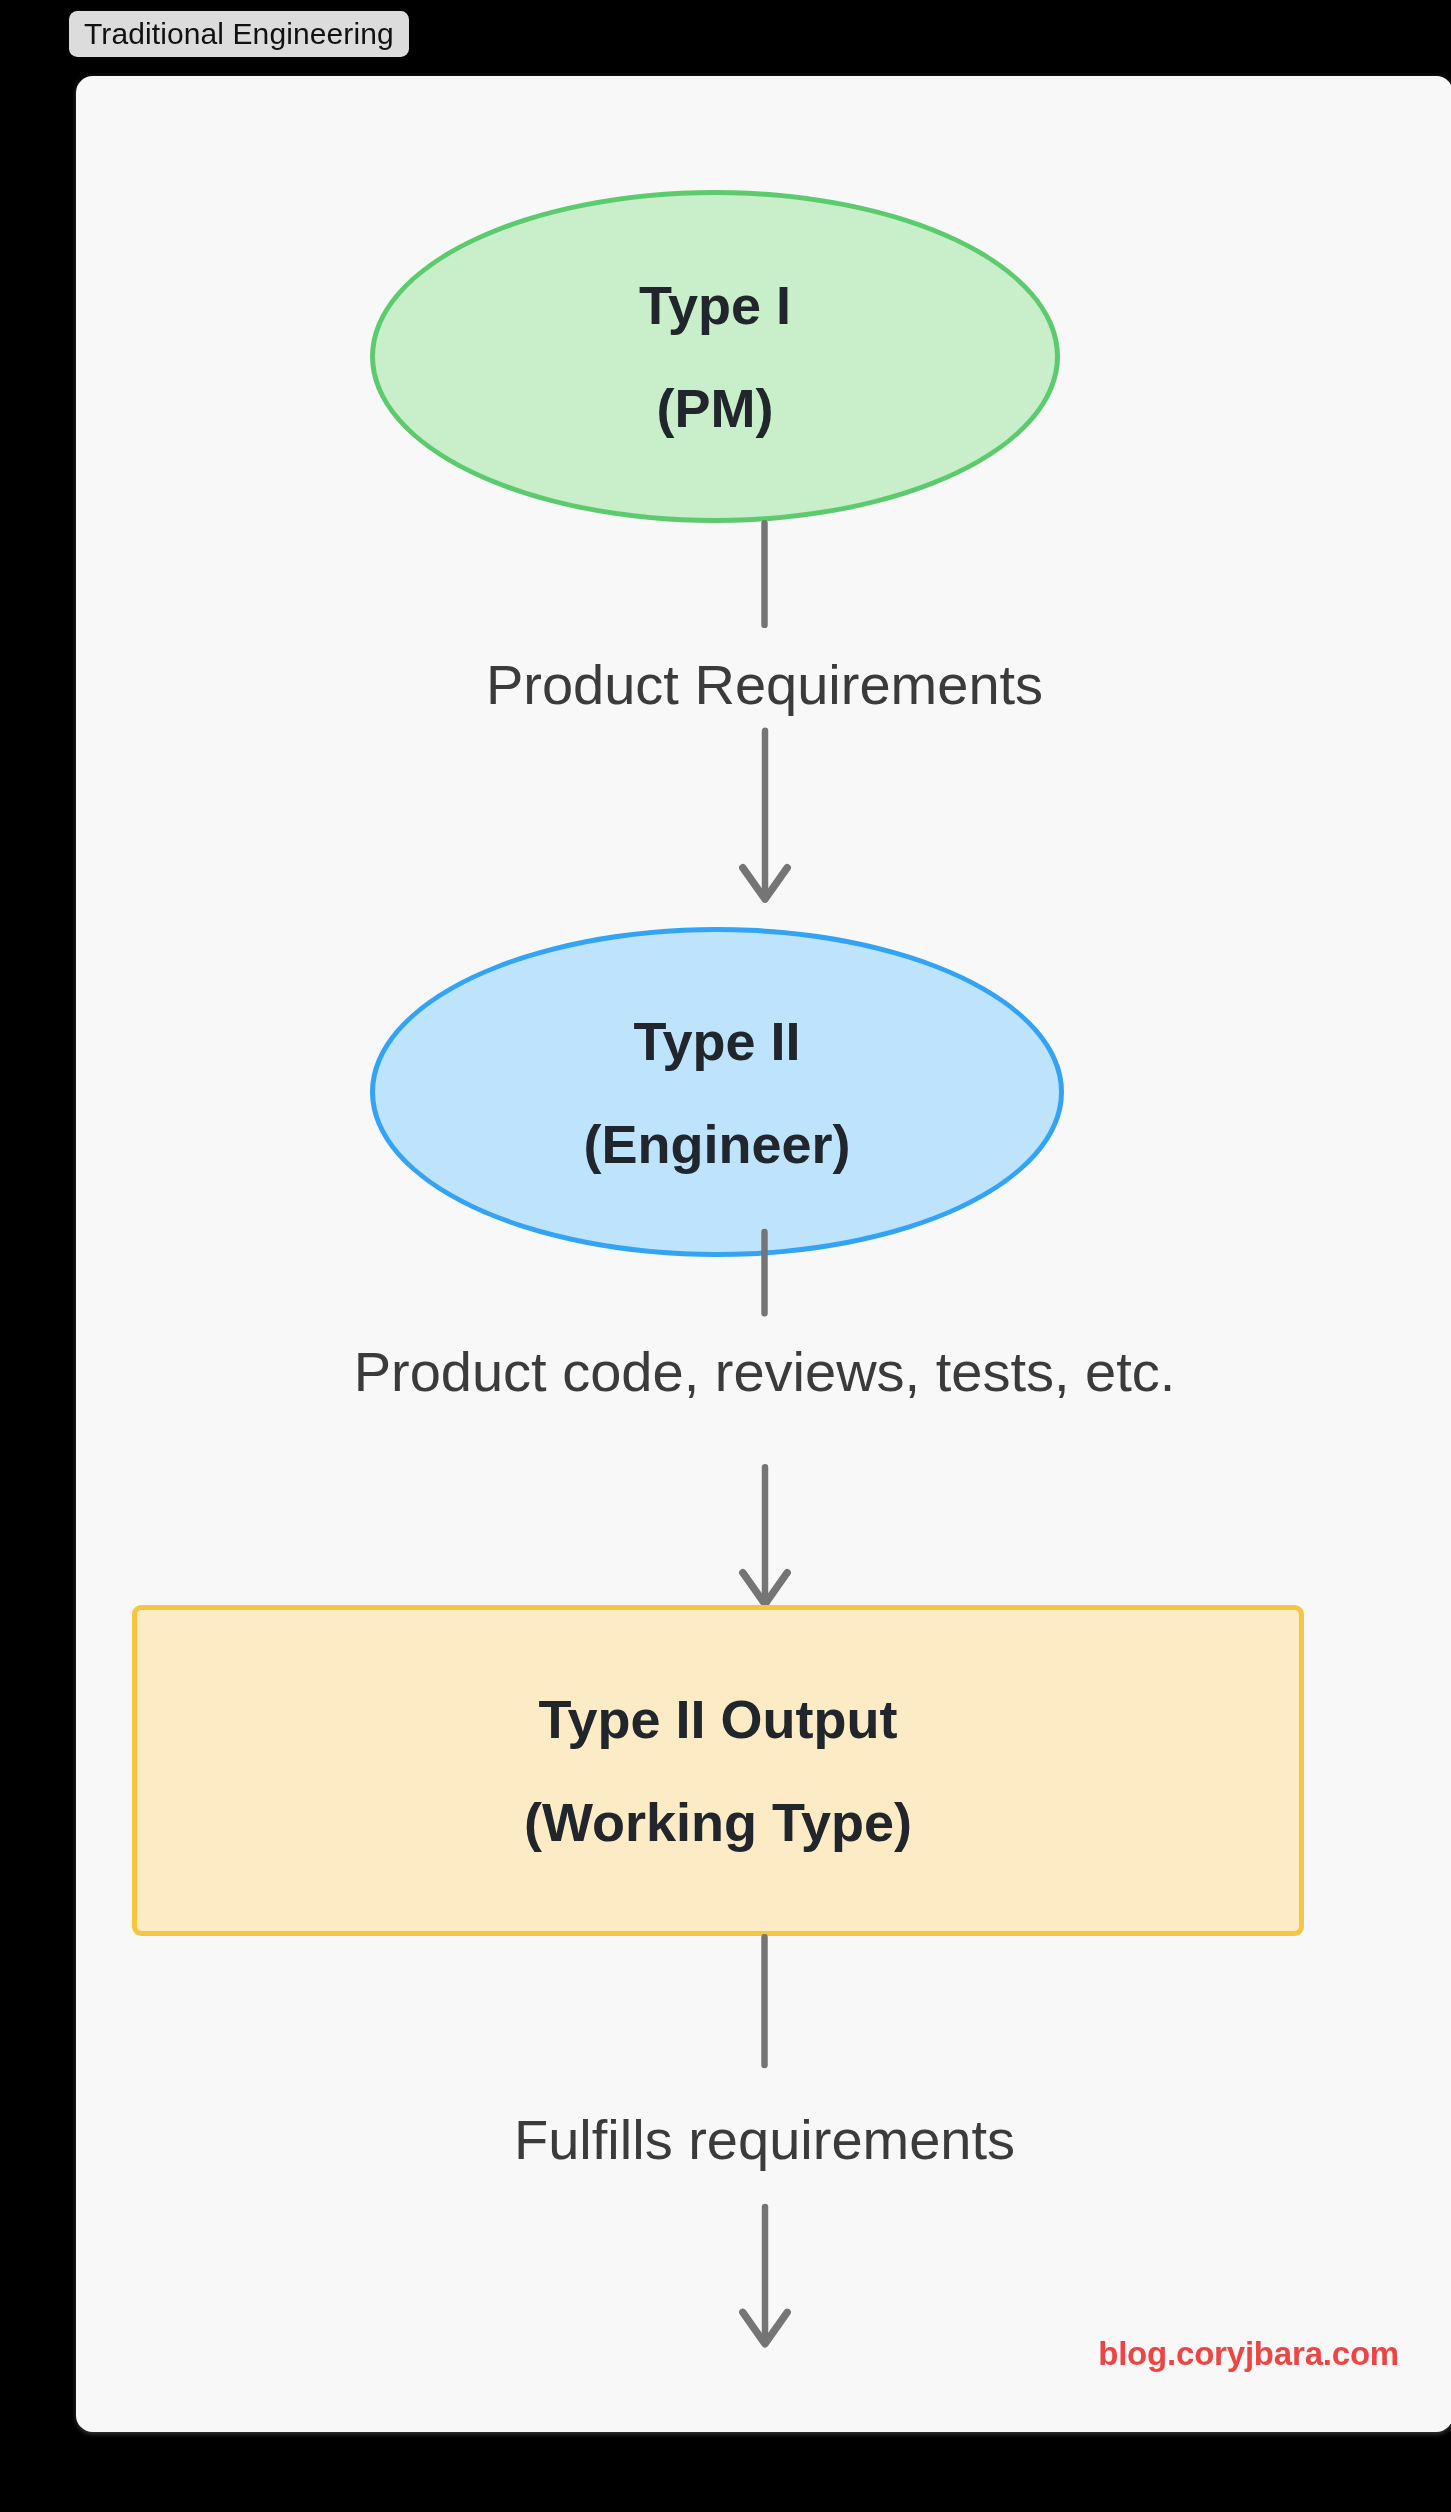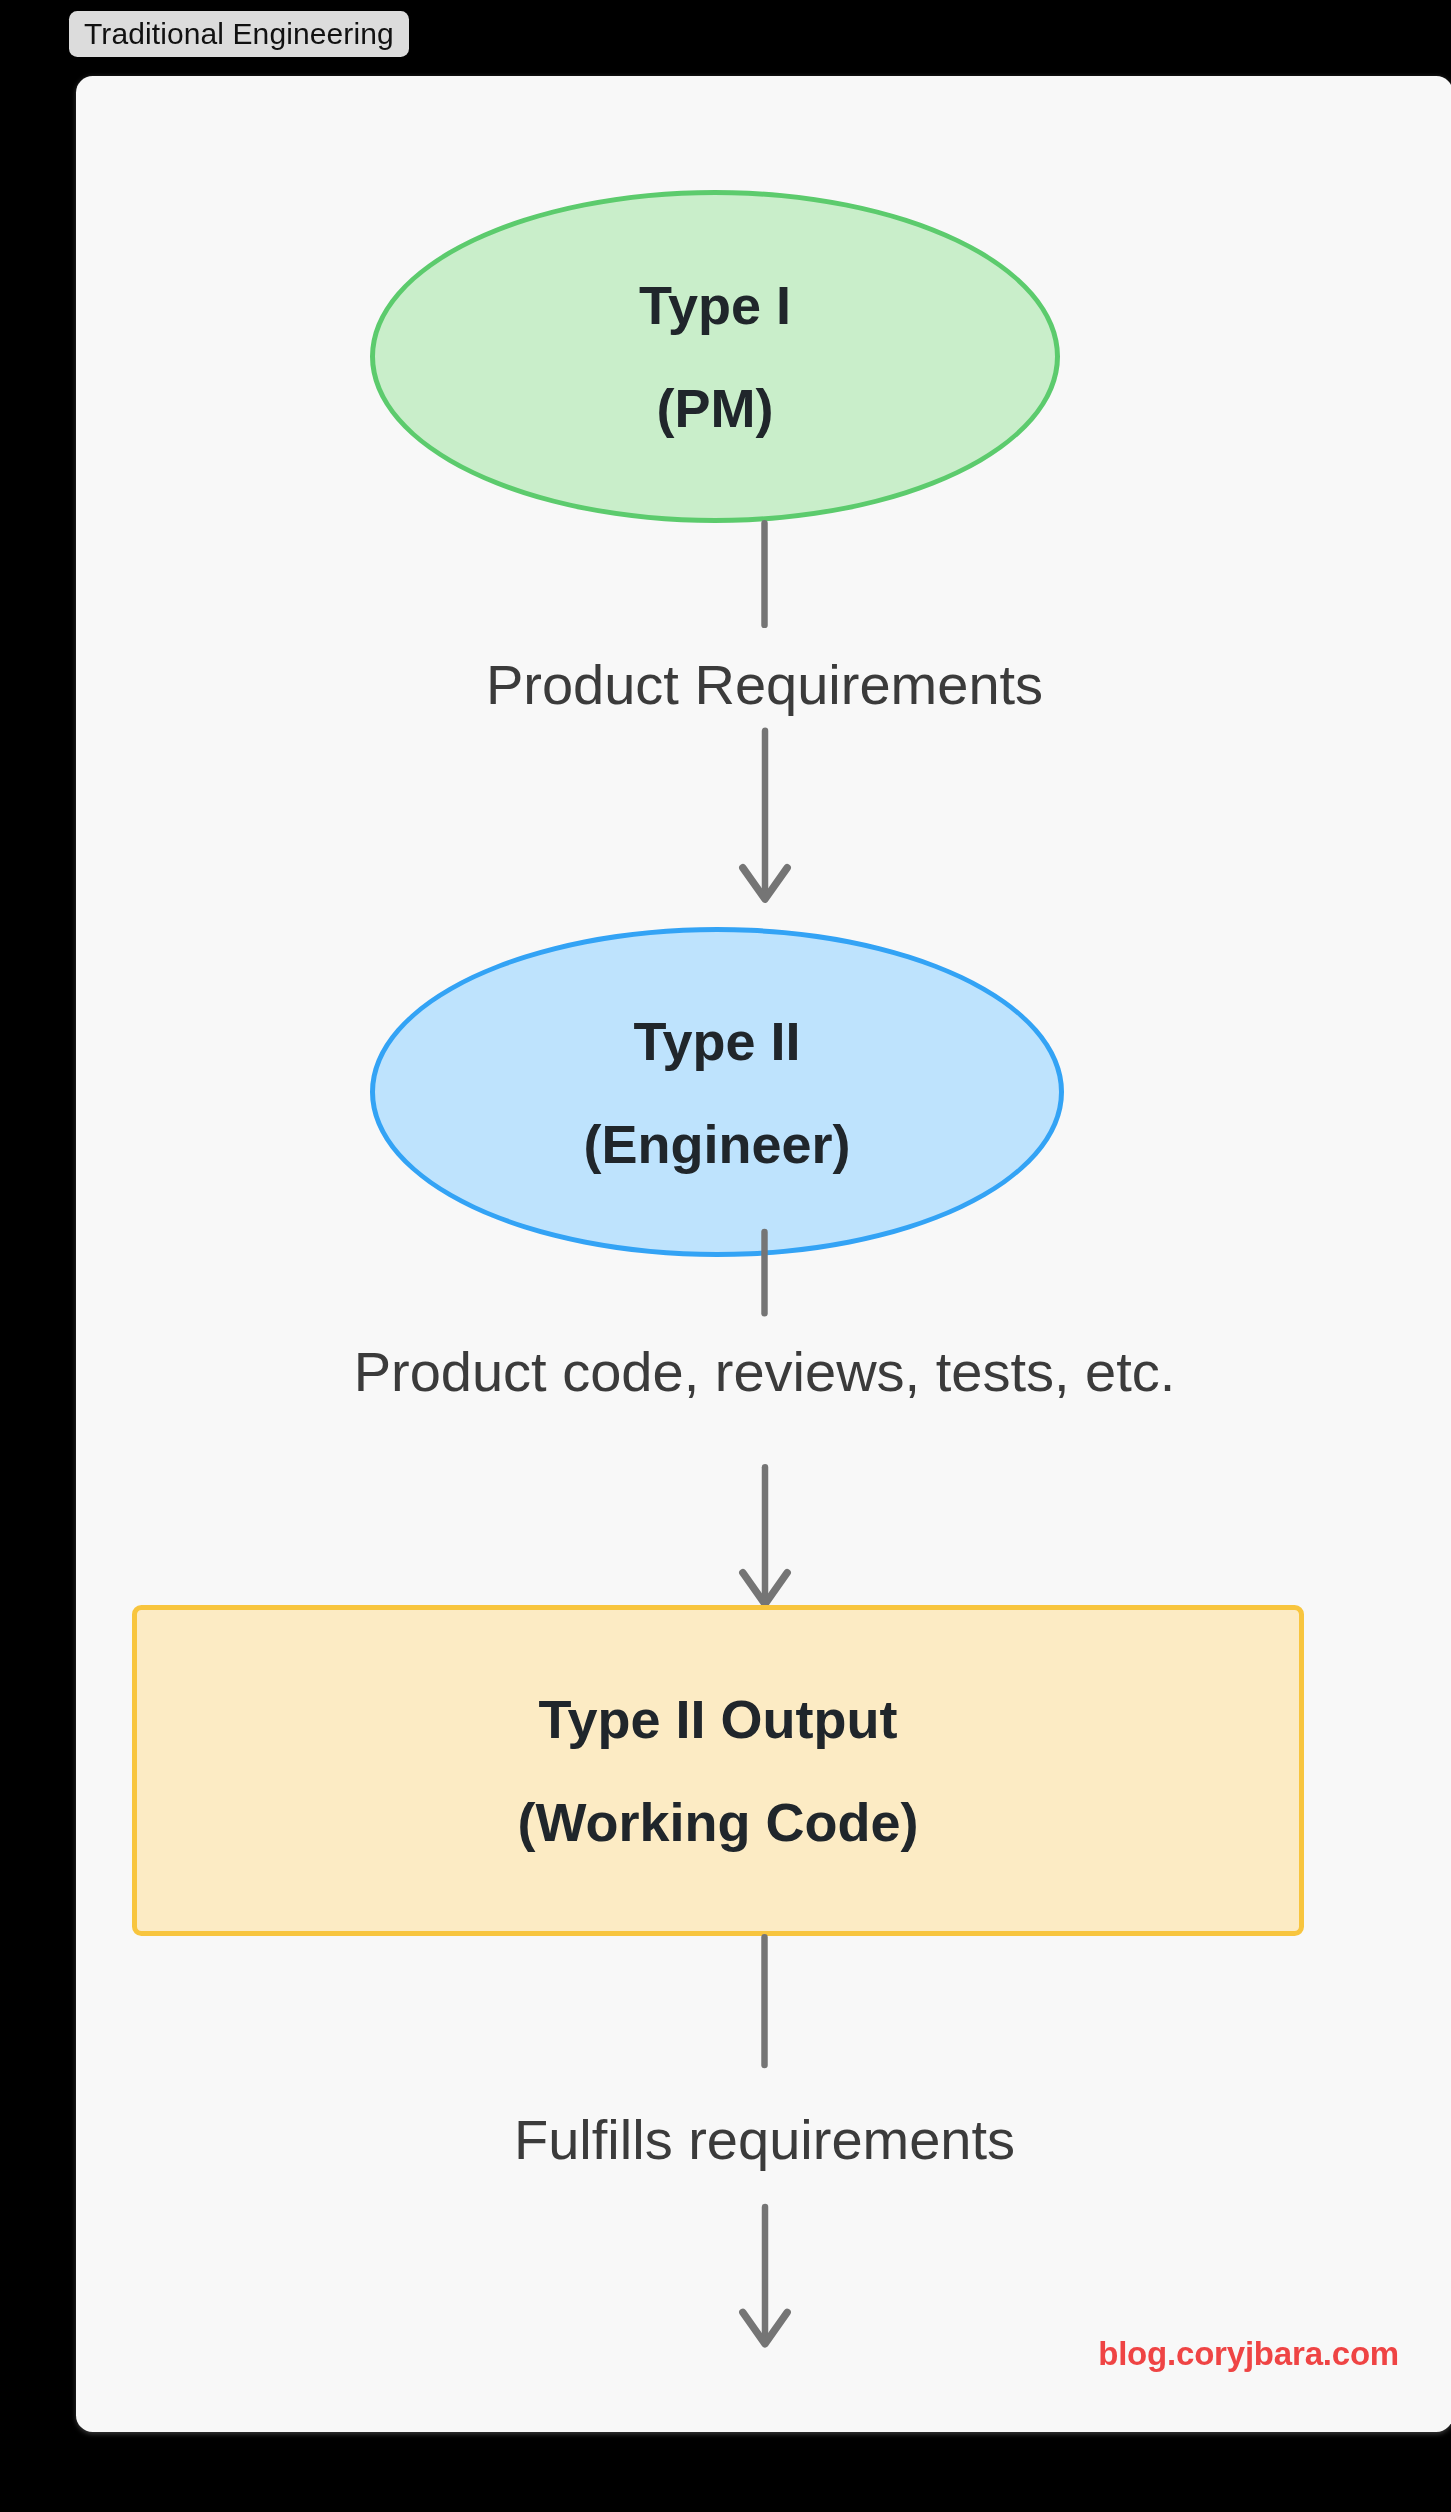--- a/index.html
+++ b/index.html
@@ -178,21 +178,21 @@
 
   <div class="connector" id="connector-4">
     <svg width="74" height="293" viewBox="0 0 80 316" aria-hidden="true">
       <line x1="40" y1="162" x2="40" y2="308" stroke="#757575" stroke-width="7" stroke-linecap="round"></line>
       <polyline points="16,276 40,310 64,276" fill="none" stroke="#757575" stroke-width="8" stroke-linecap="round" stroke-linejoin="round"></polyline>
     </svg>
   </div>
 
   <div class="node" id="node-output">
     <span class="line1">Type II Output</span>
-    <span class="line2">(Working Code)</span>
+    <span class="line2">(Working Type)</span>
   </div>
 
   <div class="connector" id="connector-5">
     <svg width="37" height="130" viewBox="0 0 40 140" aria-hidden="true">
       <line x1="20" y1="0" x2="20" y2="138" stroke="#757575" stroke-width="7" stroke-linecap="round"></line>
     </svg>
   </div>
 
   <div class="edge-label" id="label-fulfills">Fulfills requirements</div>
 

